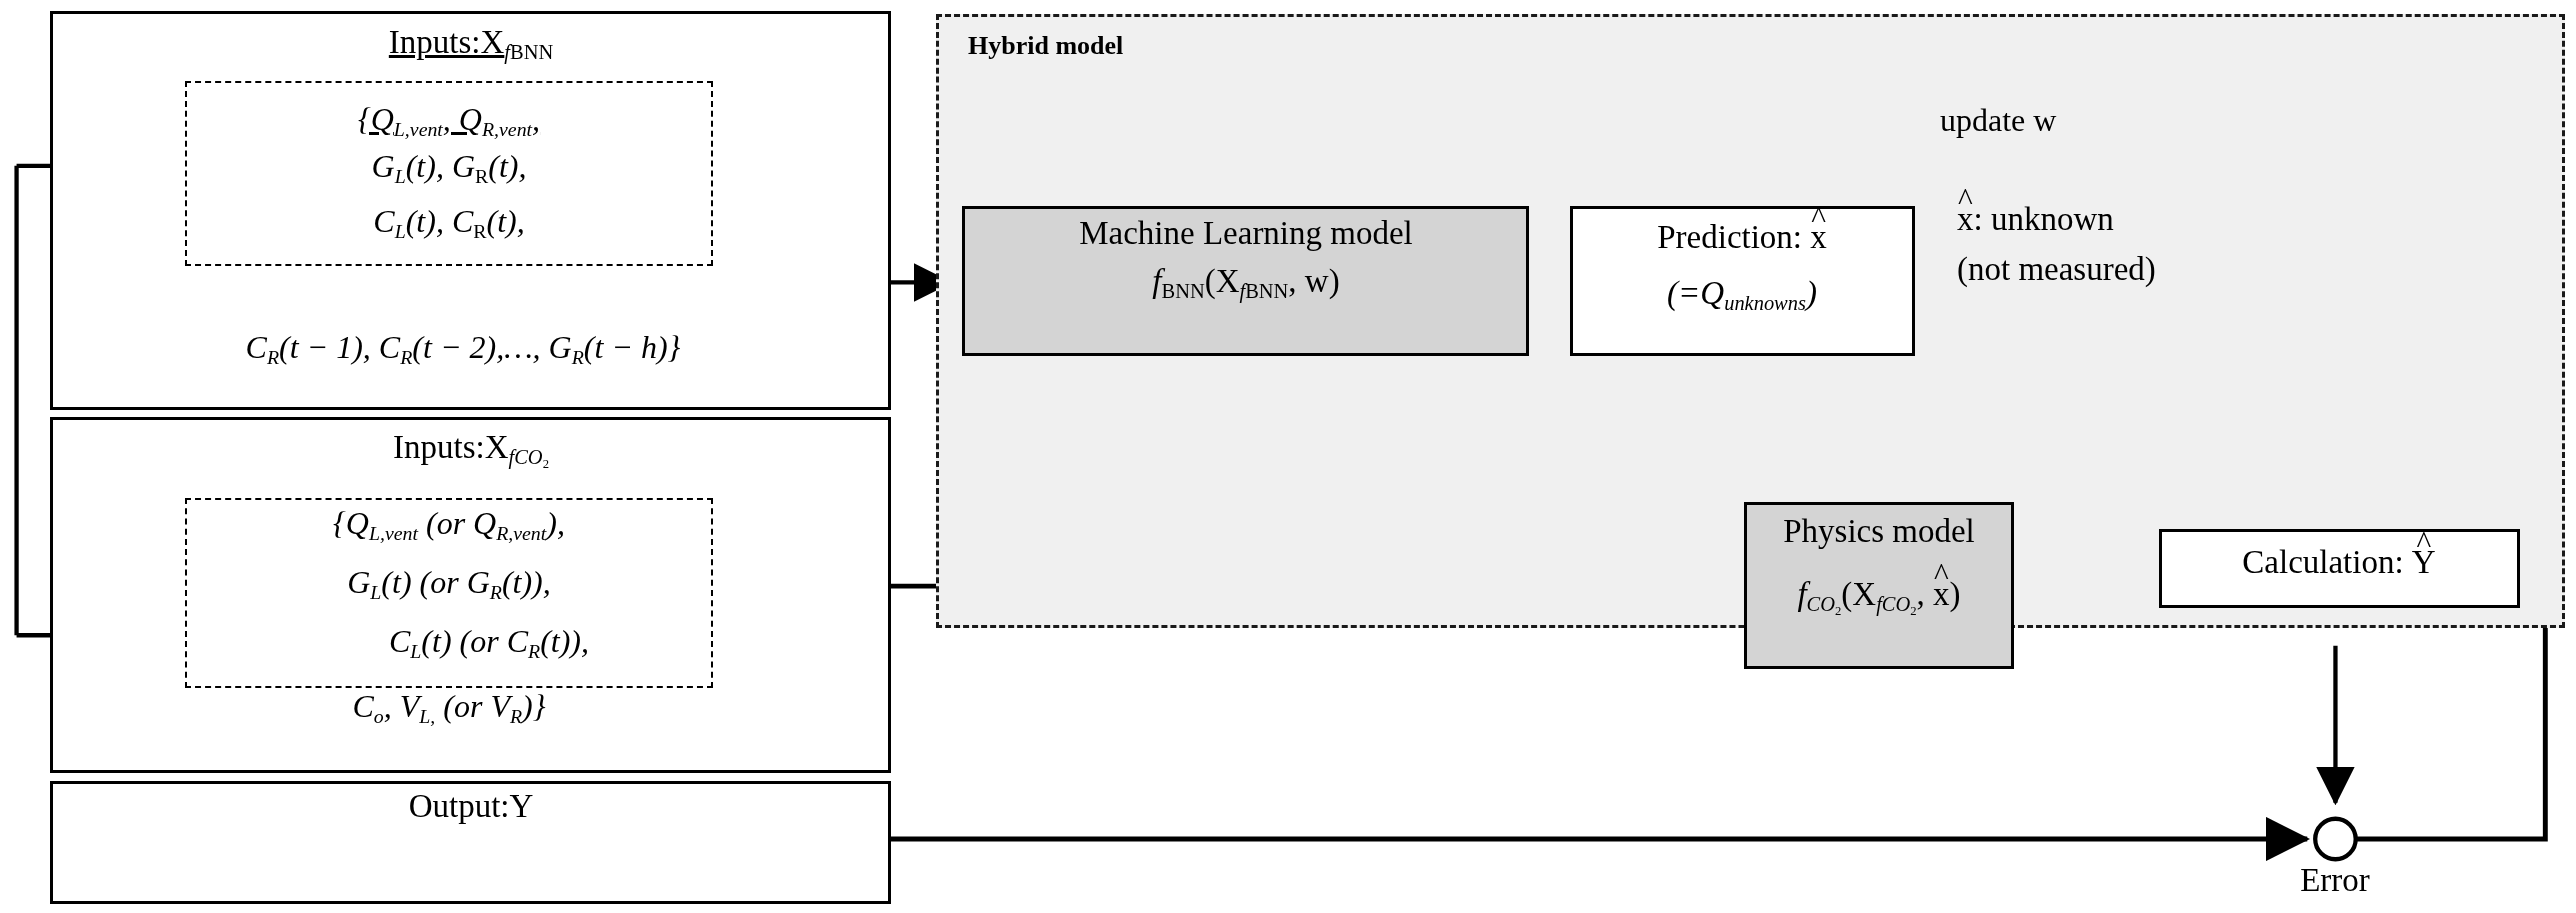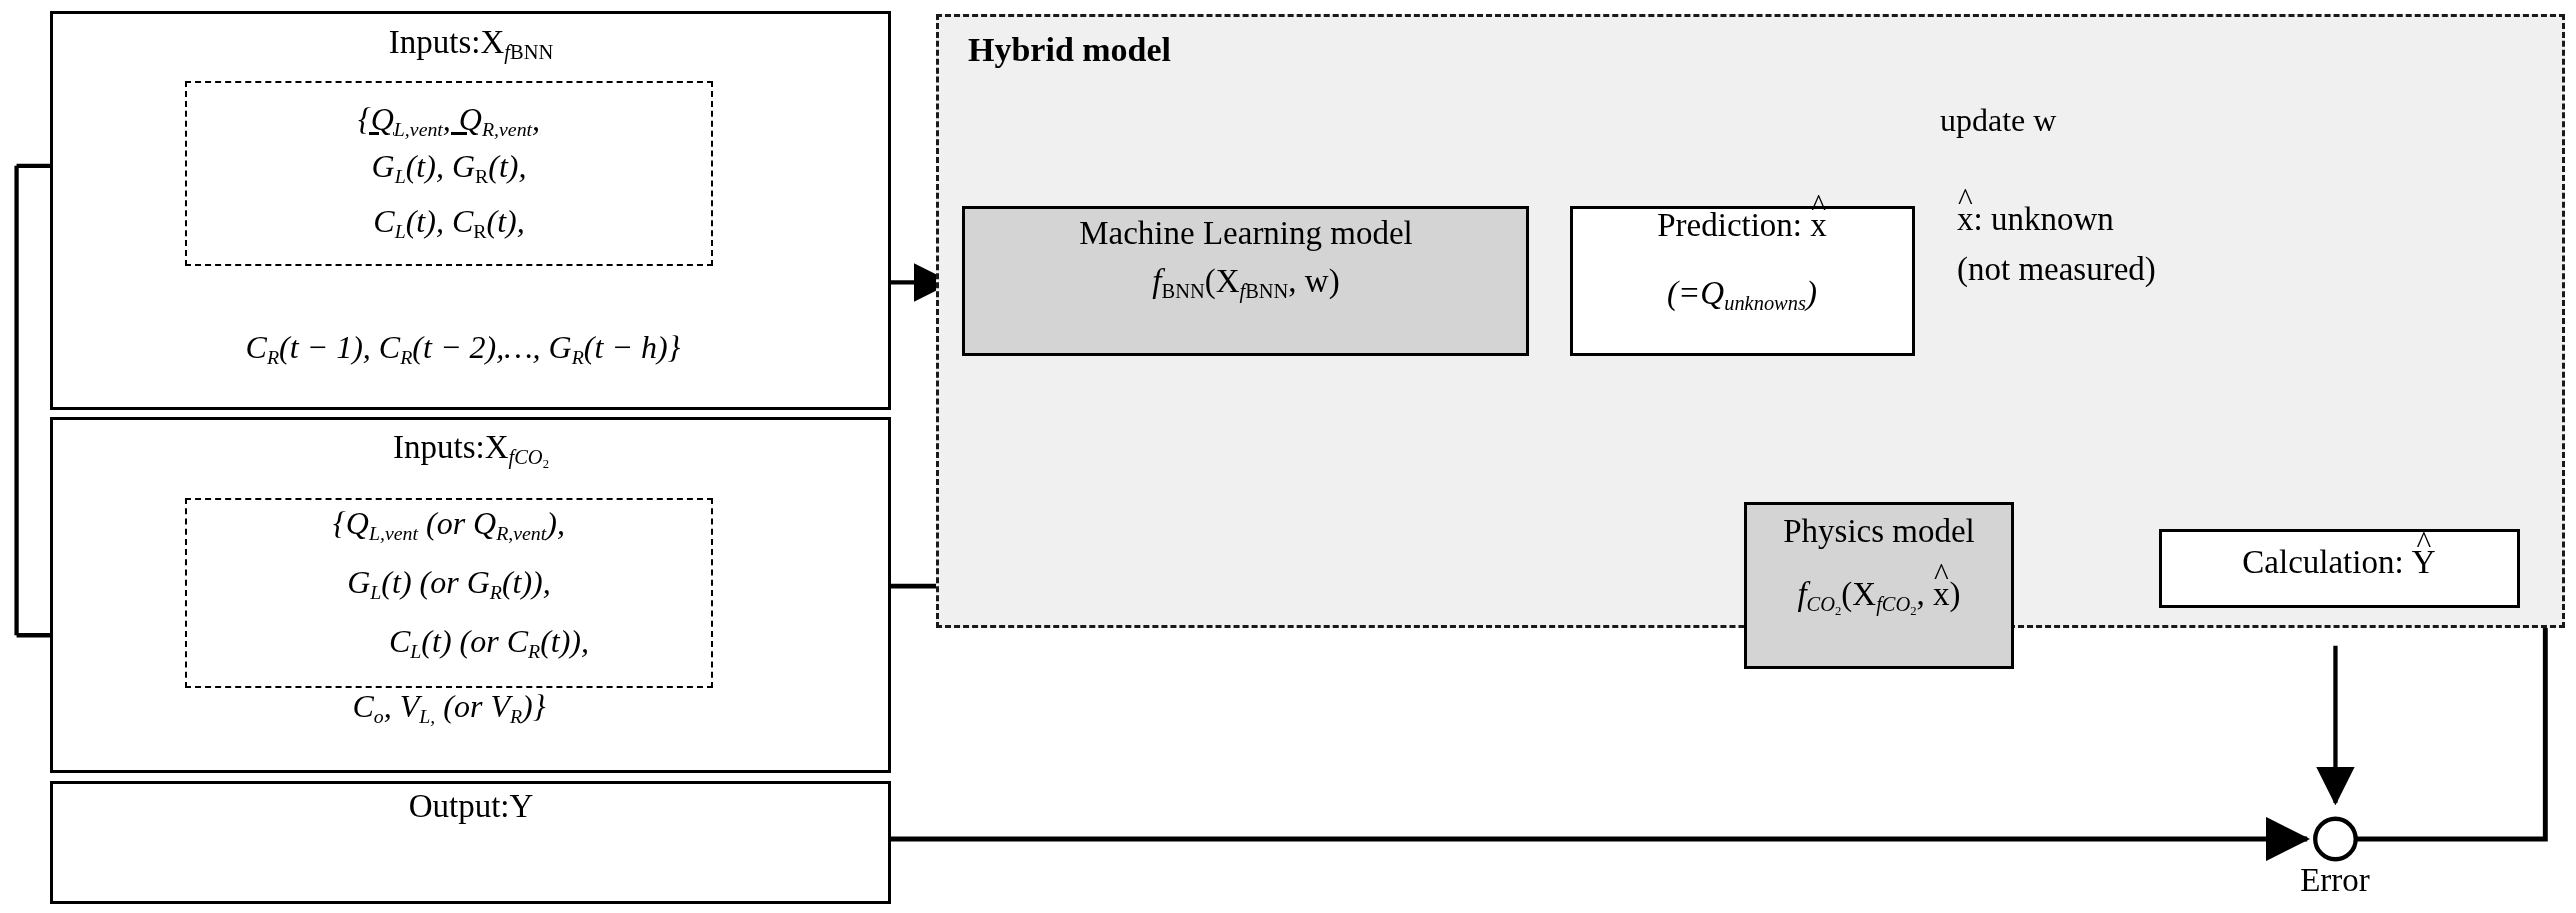--- a/index.html
+++ b/index.html
@@ -18,21 +18,21 @@
   .txt{position:absolute;white-space:nowrap;color:#000;line-height:1.06;}
   .center{transform:translateX(-50%);text-align:center;}
 
   i.v{font-style:italic;}
   sub{font-size:0.62em;vertical-align:baseline;position:relative;top:0.30em;}
   .rm{font-style:normal;}
   .hat{position:relative;display:inline-block;}
   .hat>.h{position:absolute;left:50%;transform:translateX(-50%);top:-0.62em;font-size:0.95em;}
   .f52{font-size:32px;}
   .f54{font-size:33px;}
-  .f56{font-size:34px;}
+  .f56{font-size:26px;}
   .bold{font-weight:bold;}
 </style>
 </head>
 <body>
 
 <div id="stage">
 
   <svg class="lines" viewBox="0 0 4198 1489" width="2576" height="914">
     <defs>
       <marker id="ah" markerWidth="9" markerHeight="9" refX="8.4" refY="4.5" orient="auto" markerUnits="strokeWidth">
@@ -93,21 +93,21 @@
   </svg>
 
   <div class="hybrid-region" style="left:936px;top:13.5px;width:1629px;height:614px;"></div>
 
   <div class="txt f56 bold" style="left:968px;top:32px;">Hybrid model</div>
 
   <div class="txt f52" style="left:1940px;top:104px;">update w</div>
 
   <div class="box" style="left:50px;top:11px;width:841px;height:399px;"></div>
 
-  <div class="txt f54 center" style="left:471px;top:24.5px;">
+  <div class="txt f54 center" style="left:471px;top:24.5px;text-decoration:underline;">
     <span>Inputs:X</span><sub><i class="v">f</i><span class="rm">BNN</span></sub>
   </div>
 
   <div class="dash-box" style="left:185px;top:81px;width:528px;height:185px;"></div>
 
   <div class="txt f52 center" style="left:449px;top:103px;text-decoration:underline;">
     <i class="v"><span>{Q</span><sub>L,vent</sub><span>, Q</span><sub>R,vent</sub><span>,</span></i>
   </div>
 
   <div class="txt f52 center" style="left:449px;top:150px;">
@@ -152,21 +152,21 @@
   <div class="box shaded" style="left:962px;top:206px;width:567px;height:150px;"></div>
 
   <div class="txt f54 center" style="left:1246px;top:216px;">Machine Learning model</div>
 
   <div class="txt f54 center" style="left:1246px;top:264px;">
     <i class="v">f</i><sub class="rm">BNN</sub><span class="rm">(X</span><sub><i class="v">f</i><span class="rm">BNN</span></sub><span class="rm">, w)</span>
   </div>
 
   <div class="box" style="left:1570px;top:206px;width:345px;height:150px;"></div>
 
-  <div class="txt f54 center" style="left:1742px;top:208px;">
+  <div class="txt f54 center" style="left:1742px;top:220px;">
     <span>Prediction: </span><span class="hat"><span class="h">^</span><span>x</span></span>
   </div>
 
   <div class="txt f54 center" style="left:1742px;top:276px;">
     <i class="v"><span>(=Q</span><sub>unknowns</sub><span>)</span></i>
   </div>
 
   <div class="txt f54" style="left:1957px;top:202px;">
     <span class="hat"><span class="h">^</span><span>x</span></span><span>: unknown</span>
   </div>

